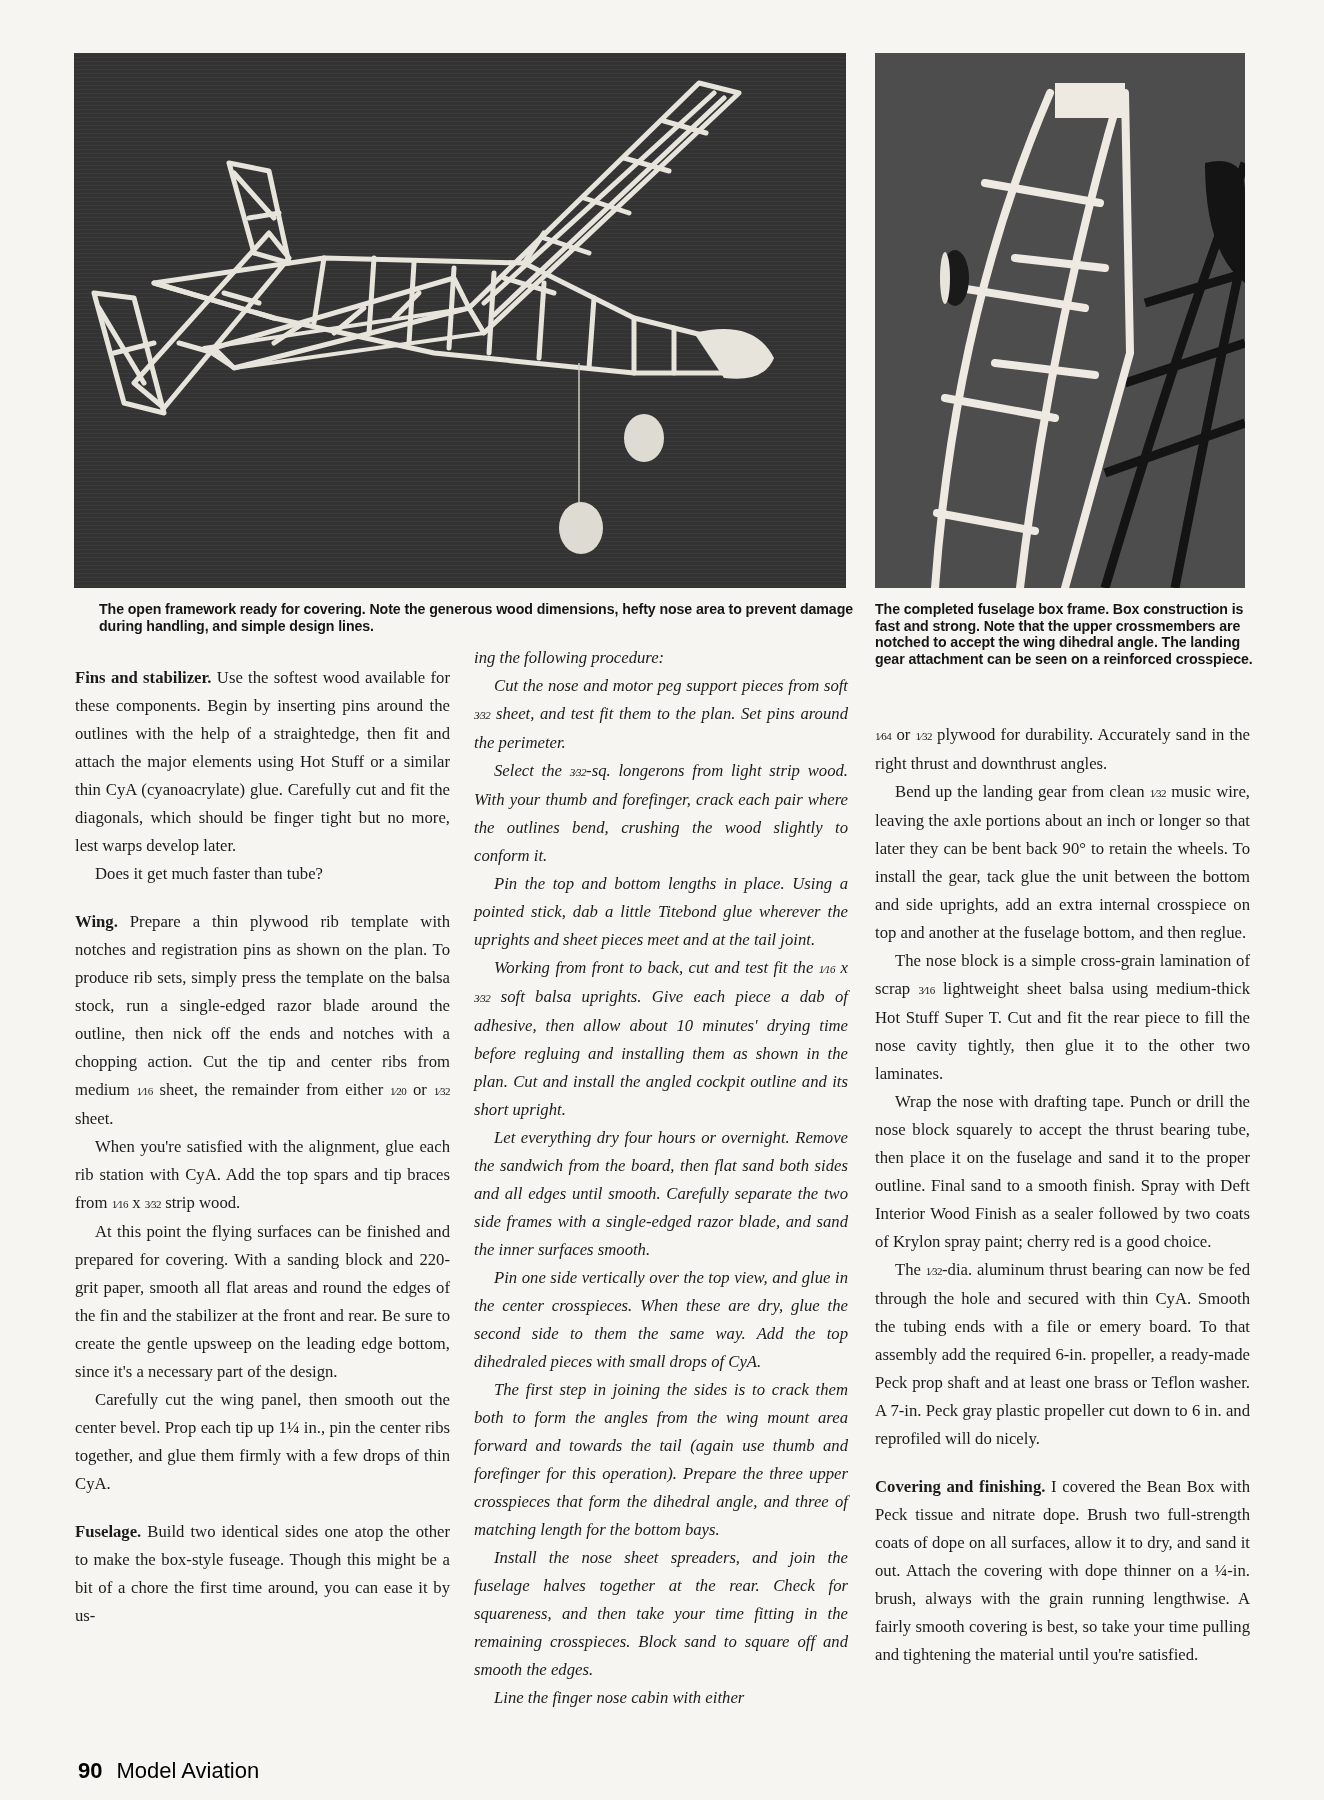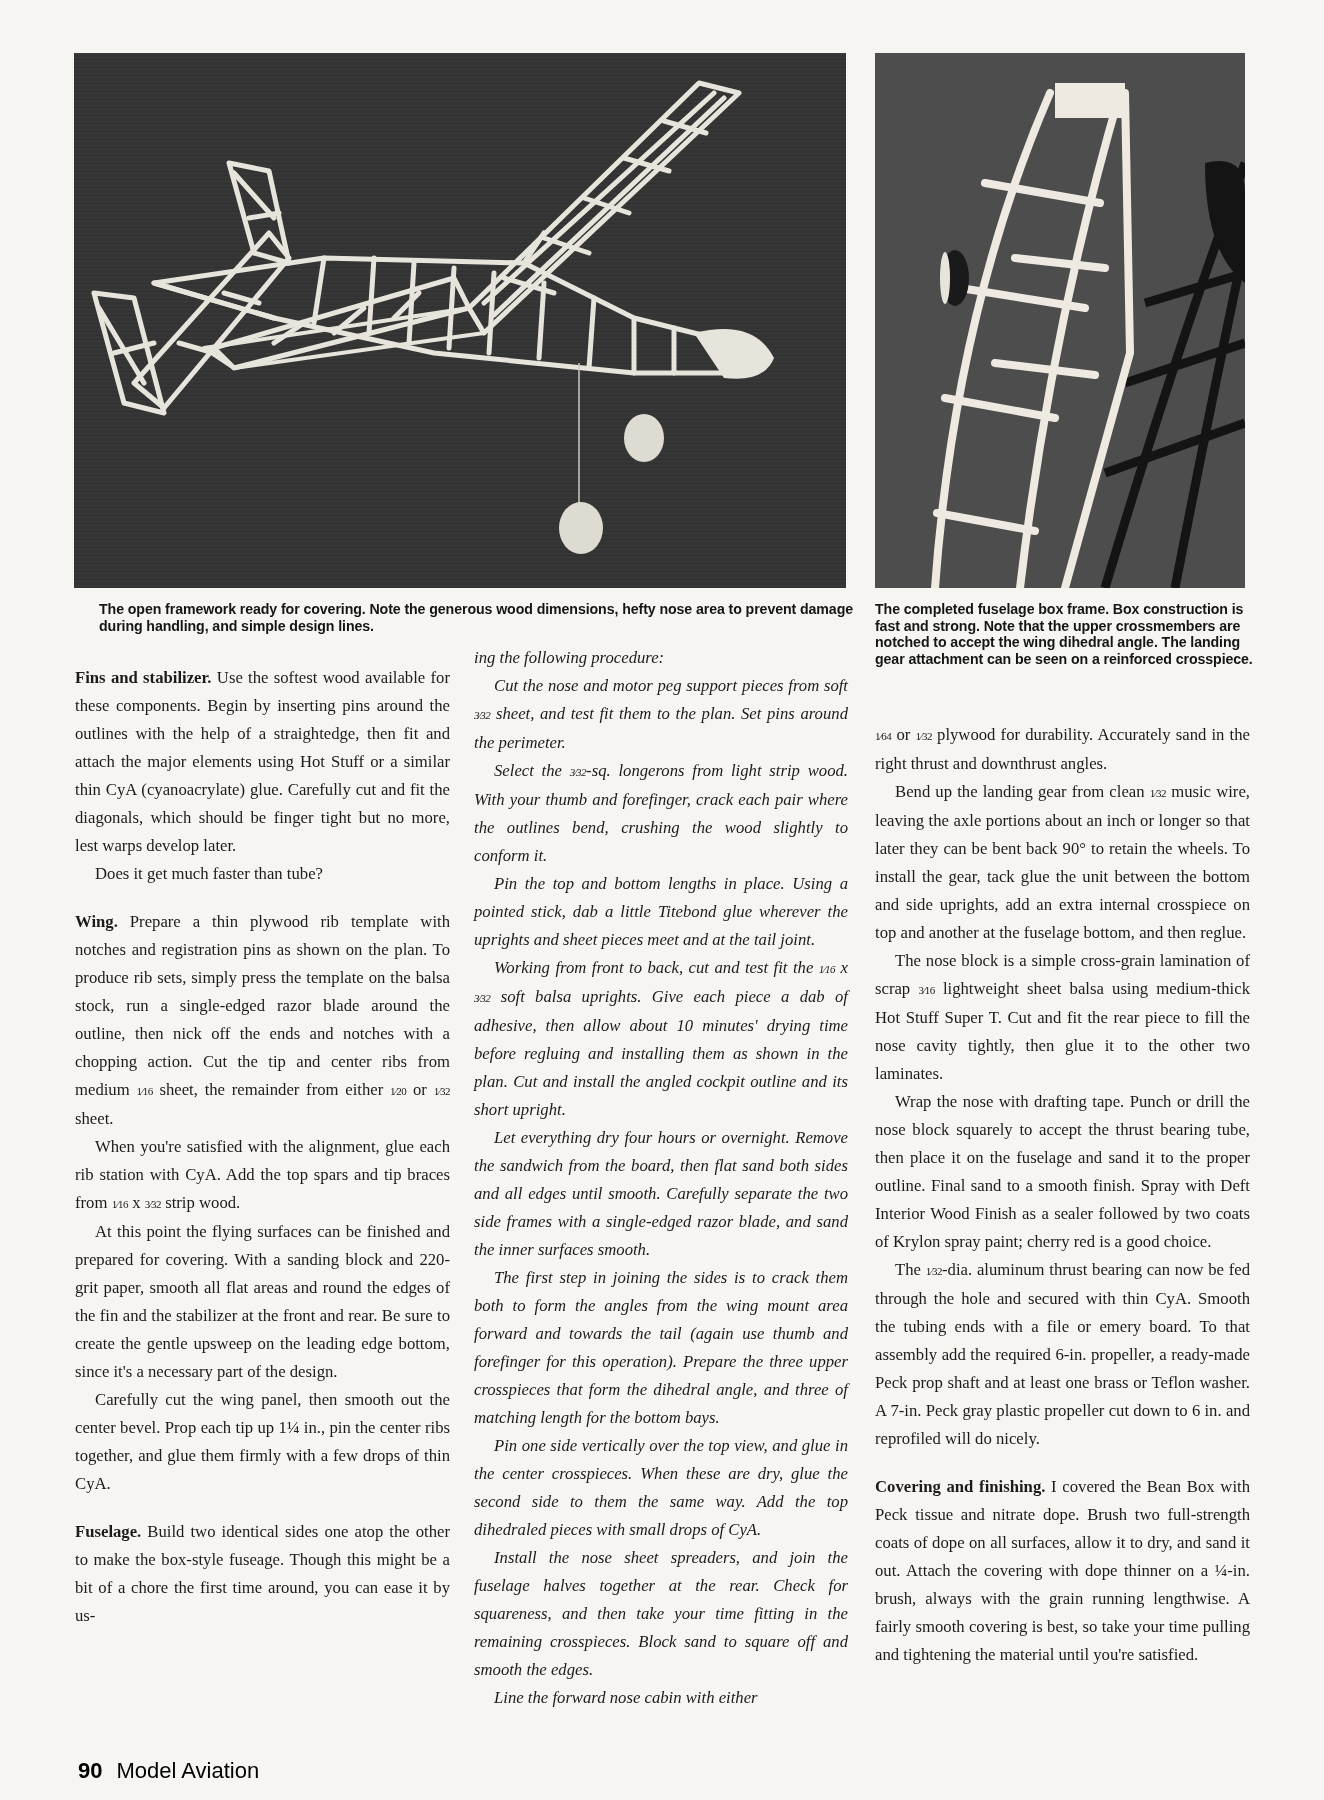--- a/index.html
+++ b/index.html
@@ -148,24 +148,24 @@
   <p class="section"><span class="head">Fuselage.</span><span> Build two identical sides one atop the other to make the box-style fuseage. Though this might be a bit of a chore the first time around, you can ease it by us-</span></p>
 </div>
 
 <div class="col" id="col-2">
   <p class="noindent">ing the following procedure:</p>
   <p><span>Cut the nose and motor peg support pieces from soft </span><span class="frac">3⁄32</span><span> sheet, and test fit them to the plan. Set pins around the perimeter.</span></p>
   <p><span>Select the </span><span class="frac">3⁄32</span><span>-sq. longerons from light strip wood. With your thumb and forefinger, crack each pair where the outlines bend, crushing the wood slightly to conform it.</span></p>
   <p>Pin the top and bottom lengths in place. Using a pointed stick, dab a little Titebond glue wherever the uprights and sheet pieces meet and at the tail joint.</p>
   <p><span>Working from front to back, cut and test fit the </span><span class="frac">1⁄16</span><span> x </span><span class="frac">3⁄32</span><span> soft balsa uprights. Give each piece a dab of adhesive, then allow about 10 minutes' drying time before regluing and installing them as shown in the plan. Cut and install the angled cockpit outline and its short upright.</span></p>
   <p>Let everything dry four hours or overnight. Remove the sandwich from the board, then flat sand both sides and all edges until smooth. Carefully separate the two side frames with a single-edged razor blade, and sand the inner surfaces smooth.</p>
+  <p>Pin one side vertically over the top view, and glue in the center crosspieces. When these are dry, glue the second side to them the same way. Add the top dihedraled pieces with small drops of CyA.</p>
   <p>The first step in joining the sides is to crack them both to form the angles from the wing mount area forward and towards the tail (again use thumb and forefinger for this operation). Prepare the three upper crosspieces that form the dihedral angle, and three of matching length for the bottom bays.</p>
-  <p>Pin one side vertically over the top view, and glue in the center crosspieces. When these are dry, glue the second side to them the same way. Add the top dihedraled pieces with small drops of CyA.</p>
   <p>Install the nose sheet spreaders, and join the fuselage halves together at the rear. Check for squareness, and then take your time fitting in the remaining crosspieces. Block sand to square off and smooth the edges.</p>
-  <p>Line the forward nose cabin with either</p>
+  <p>Line the finger nose cabin with either</p>
 </div>
 
 <div class="col" id="col-3">
   <p class="noindent"><span class="frac">1⁄64</span><span> or </span><span class="frac">1⁄32</span><span> plywood for durability. Accurately sand in the right thrust and downthrust angles.</span></p>
   <p><span>Bend up the landing gear from clean </span><span class="frac">1⁄32</span><span> music wire, leaving the axle portions about an inch or longer so that later they can be bent back 90° to retain the wheels. To install the gear, tack glue the unit between the bottom and side uprights, add an extra internal crosspiece on top and another at the fuselage bottom, and then reglue.</span></p>
   <p><span>The nose block is a simple cross-grain lamination of scrap </span><span class="frac">3⁄16</span><span> lightweight sheet balsa using medium-thick Hot Stuff Super T. Cut and fit the rear piece to fill the nose cavity tightly, then glue it to the other two laminates.</span></p>
   <p>Wrap the nose with drafting tape. Punch or drill the nose block squarely to accept the thrust bearing tube, then place it on the fuselage and sand it to the proper outline. Final sand to a smooth finish. Spray with Deft Interior Wood Finish as a sealer followed by two coats of Krylon spray paint; cherry red is a good choice.</p>
   <p><span>The </span><span class="frac">1⁄32</span><span>-dia. aluminum thrust bearing can now be fed through the hole and secured with thin CyA. Smooth the tubing ends with a file or emery board. To that assembly add the required 6-in. propeller, a ready-made Peck prop shaft and at least one brass or Teflon washer. A 7-in. Peck gray plastic propeller cut down to 6 in. and reprofiled will do nicely.</span></p>
   <p class="section"><span class="head">Covering and finishing.</span><span> I covered the Bean Box with Peck tissue and nitrate dope. Brush two full-strength coats of dope on all surfaces, allow it to dry, and sand it out. Attach the covering with dope thinner on a ¼-in. brush, always with the grain running lengthwise. A fairly smooth covering is best, so take your time pulling and tightening the material until you're satisfied.</span></p>
 </div>

